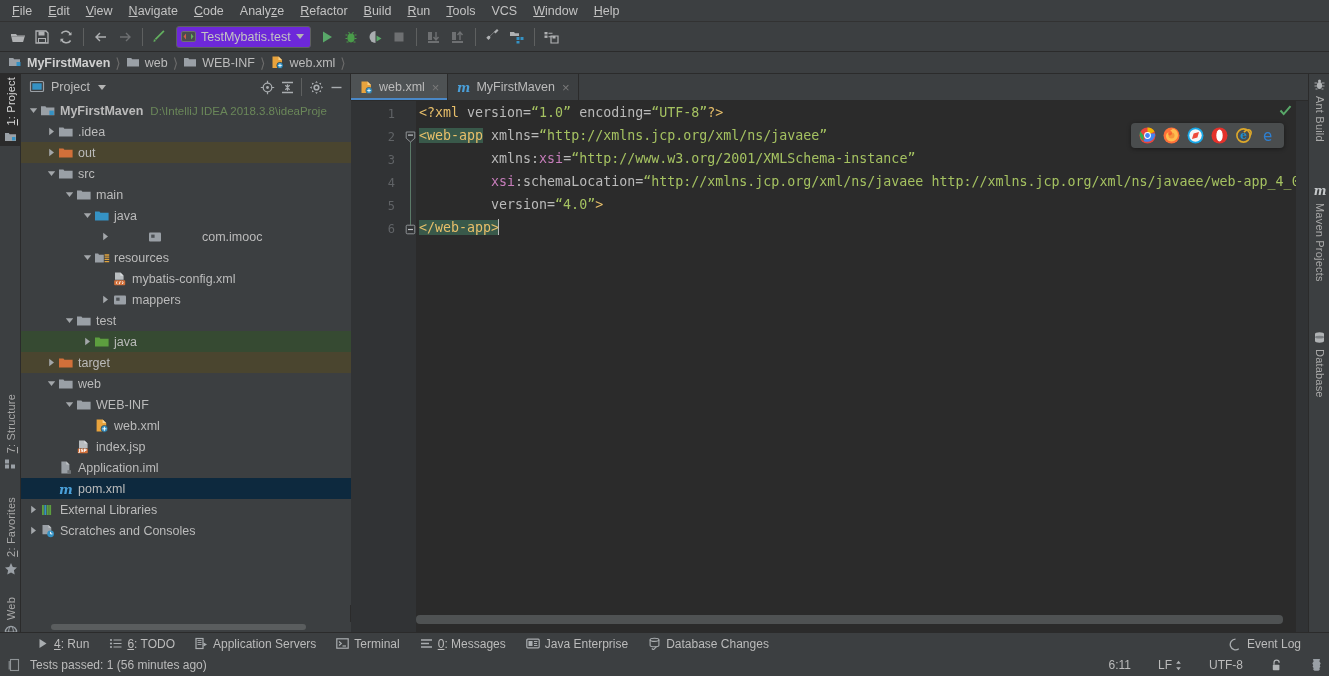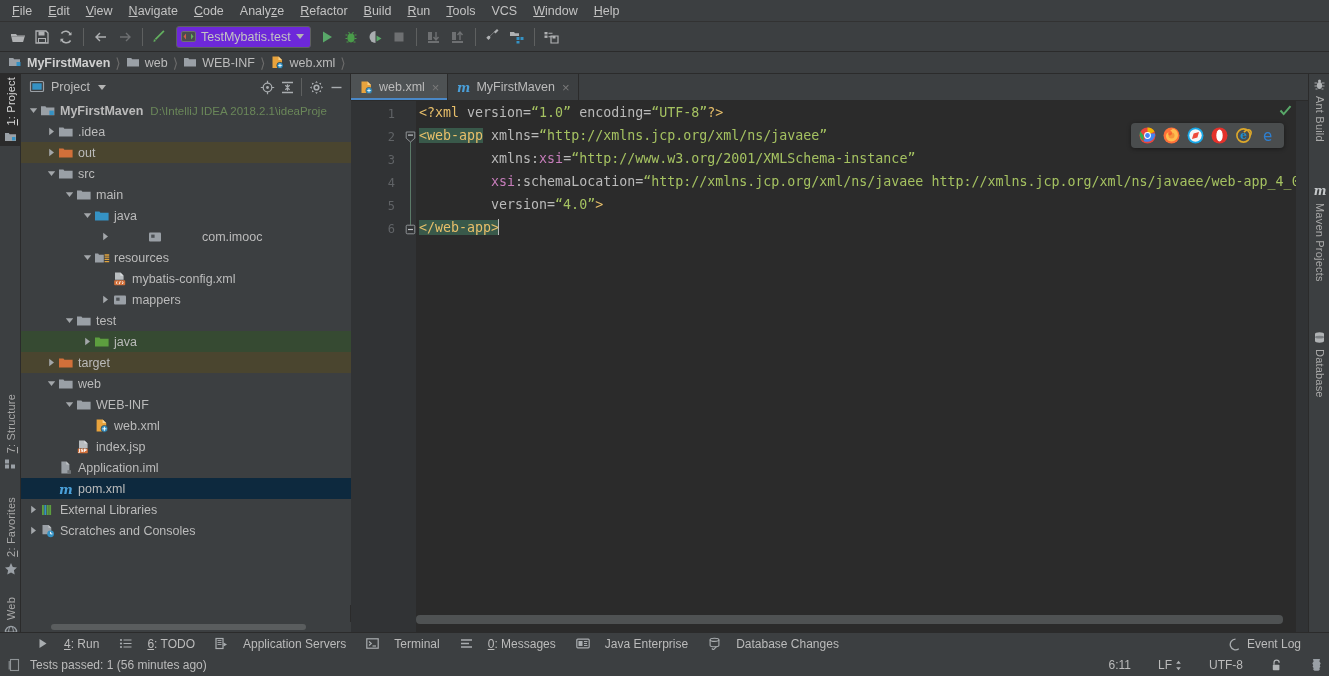--- a/index.html
+++ b/index.html
@@ -201,21 +201,21 @@
   }
   .ok-check { position: absolute; right: 16px; top: 3px; }
 
   
   .botbar {
     position: absolute; left: 0; top: 632px; width: 1329px; height: 22px;
     background: #3c3f41; display: flex; align-items: center;
     padding-left: 26px; border-top: 1px solid #2b2b2b; gap: 0px;
   }
   .bot-item {
-    display: flex; align-items: center; gap: 15px; padding: 1px 10px;
+    display: flex; align-items: center; gap: 5px; padding: 1px 10px;
     font-size: 12px; color: #bbbbbb; cursor: default; white-space: nowrap;
   }
   .bot-item u { text-decoration: underline; }
   .eventlog { position: absolute; right: 28px; top: 0; height: 22px; display:flex; align-items:center; gap:5px; cursor: default; font-size:12px; color:#bbb; }
 
   
   .statusbar {
     position: absolute; left: 0; top: 654px; width: 1329px; height: 22px;
     background: #3c3f41; display: flex; align-items: center; padding-left: 8px;
   }
@@ -518,21 +518,21 @@
               <path d="M0.8 2.2h7.4L4.5 7z" fill="#a3a7aa"></path>
             </svg>
           </span>
           <span class="tree-ico">
             <svg width="16" height="16" viewBox="0 0 16 16">
               <path d="M1 3.2h4.4l1 1.4H14.4V12.2H1z" fill="#9aa0a6"></path>
               <rect x="9.4" y="7.6" width="4.4" height="4.4" fill="#3592c4"></rect>
             </svg>
           </span>
           <span class="tree-label" style="font-weight: bold;">MyFirstMaven</span>
-          <span class="tree-sub">D:\IntelliJ IDEA 2018.2.1\ideaProje</span>
+          <span class="tree-sub">D:\IntelliJ IDEA 2018.3.8\ideaProje</span>
         </div>
         <div class="tree-row" style="padding-left: 24px;">
           <span class="arrow">
             <svg width="9" height="9" viewBox="0 0 9 9">
               <path d="M2.2 0.8v7.4L7 4.5z" fill="#a3a7aa"></path>
             </svg>
           </span>
           <span class="tree-ico">
             <svg width="16" height="16" viewBox="0 0 16 16">
               <path d="M1 3.4h4.4l1 1.4H14.6V12.4H1z" fill="#9aa0a6"></path>

